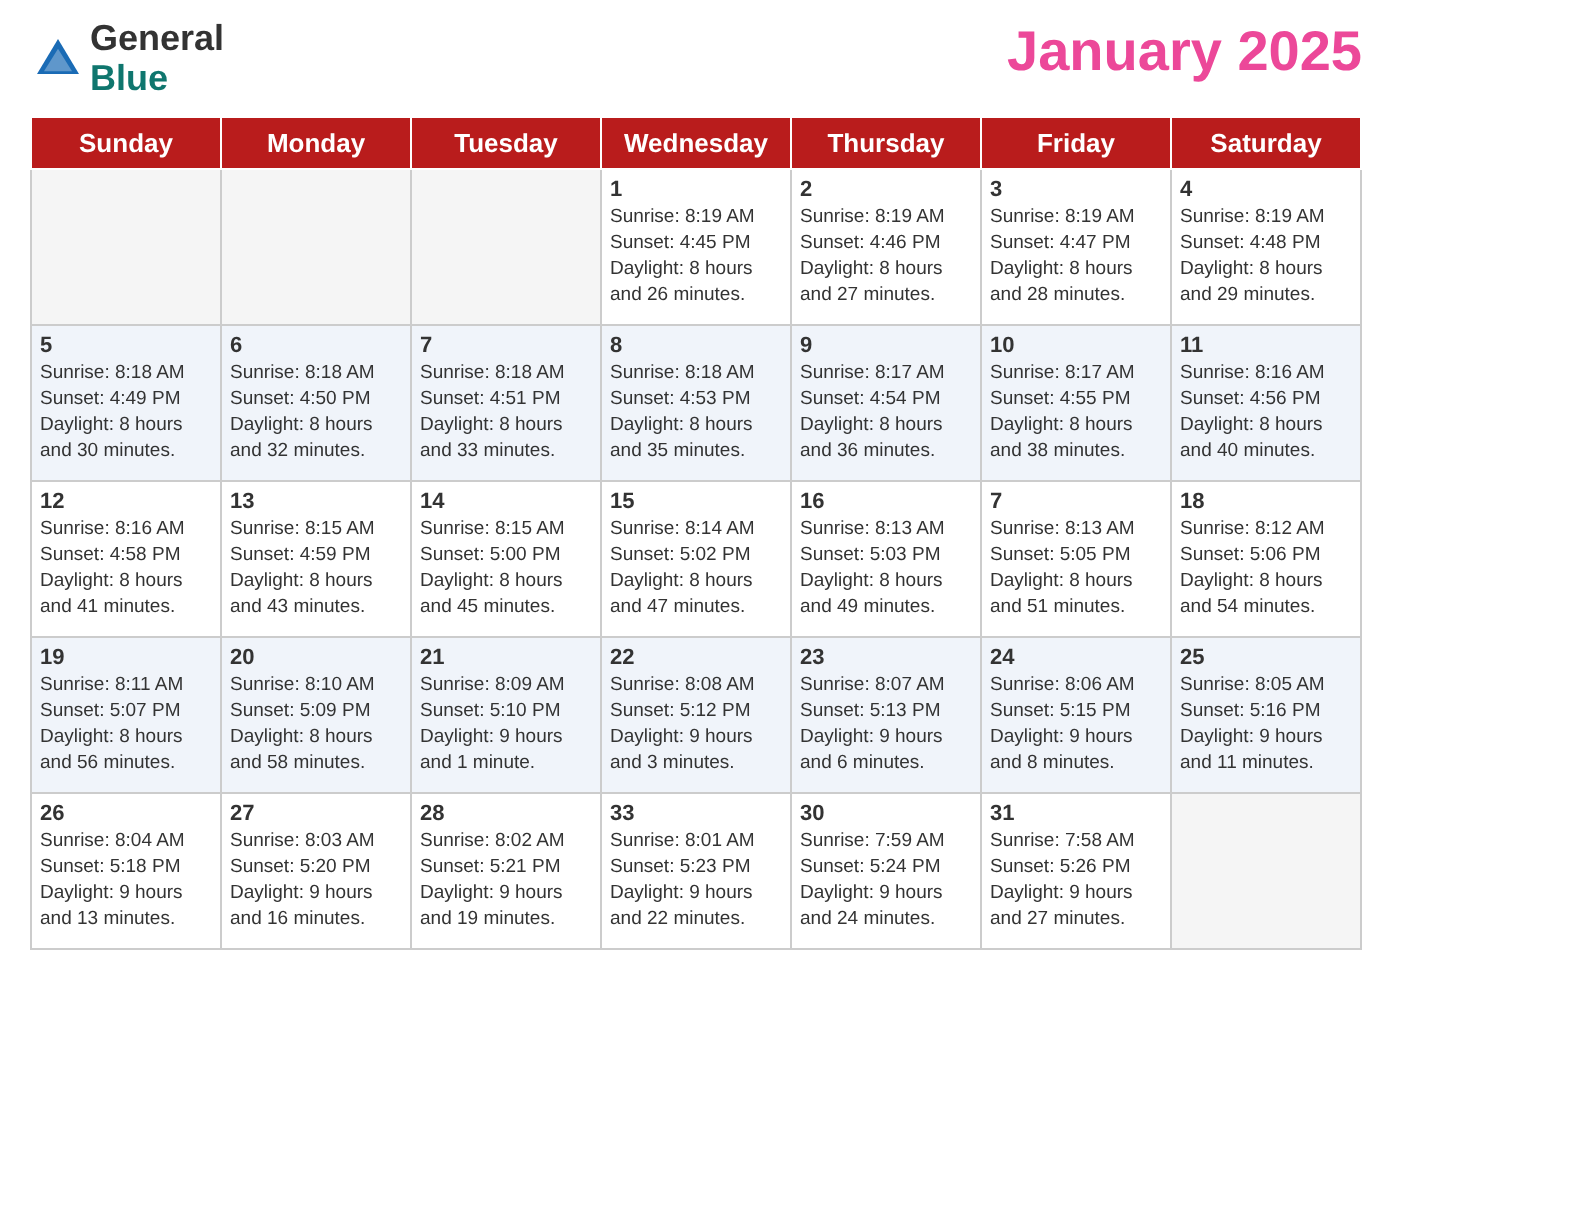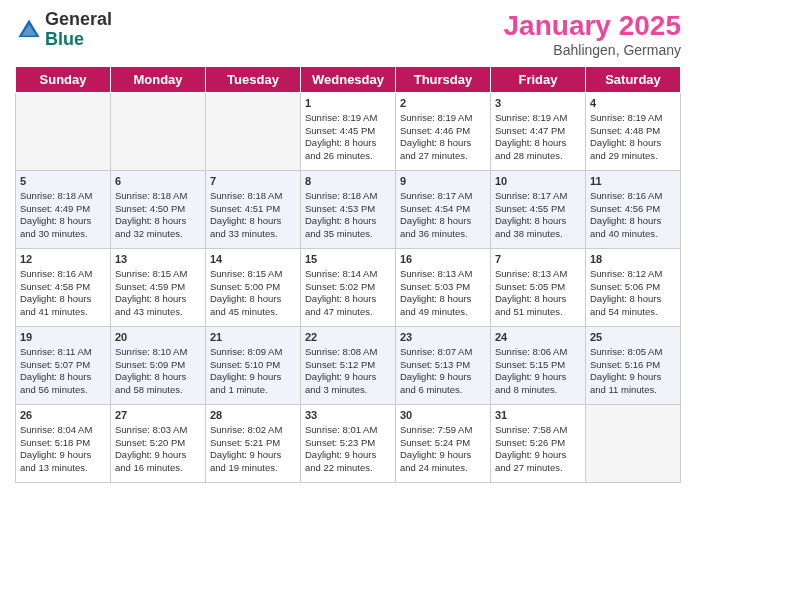--- a/index.html
+++ b/index.html
@@ -56,21 +56,21 @@
     .location {
       font-size: 14px;
       color: #555;
     }
     .calendar {
       width: 100%;
       border-collapse: collapse;
       table-layout: fixed;
     }
     .calendar th {
-      background-color: #be185d;
+      background-color: #b91c1c;
       color: #fff;
       text-align: center;
       padding: 5px 3px;
       font-size: 13px;
       font-weight: bold;
       border: 1px solid #fff;
     }
     .calendar td {
       border: 1px solid #ccc;
       vertical-align: top;
@@ -114,21 +114,20 @@
         <polygon points="20,5 35,30 5,30" fill="#1a6bb5"></polygon>
         <polygon points="20,12 30,28 10,28" fill="#fff" opacity="0.3"></polygon>
       </svg>
       <div class="logo-text">
         <span class="logo-general">General</span>
         <span class="logo-blue">Blue</span>
       </div>
     </div>
     <div class="title-block">
       <div class="month-title">January 2025</div>
-      <div class="location">Bahlingen, Germany</div>
     </div>
   </div>
 
   <table class="calendar">
     <thead>
       <tr>
       <th>Sunday</th>
           <th>Monday</th>
           <th>Tuesday</th>
           <th>Wednesday</th>

